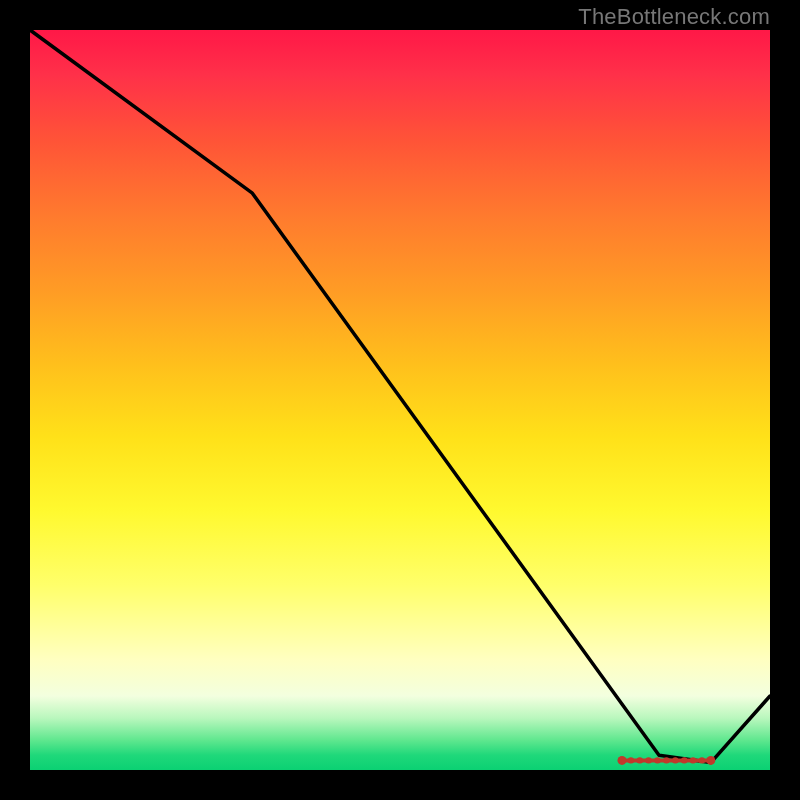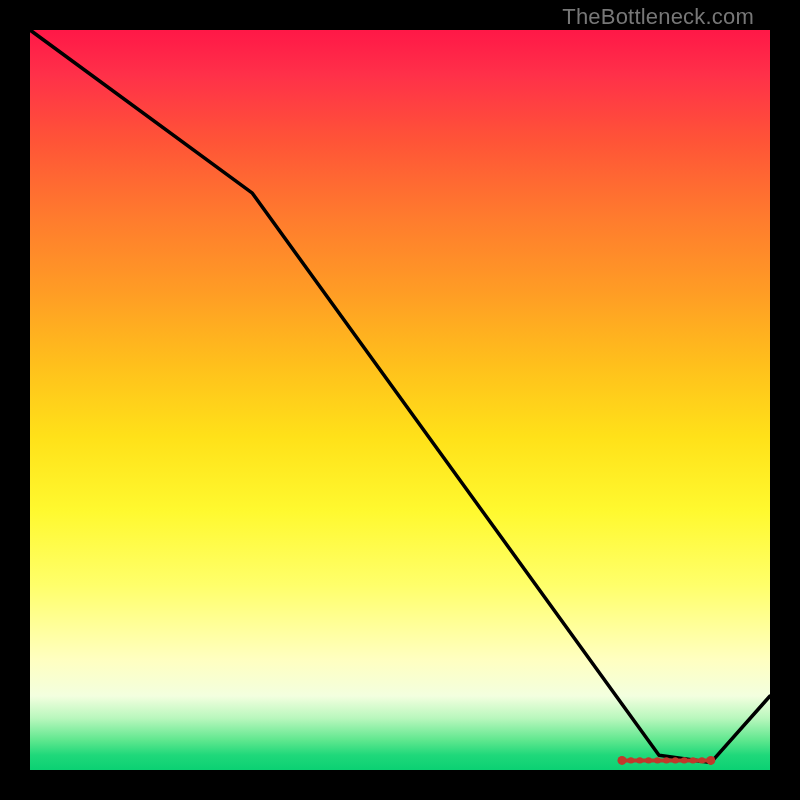--- a/index.html
+++ b/index.html
@@ -38,21 +38,21 @@
         #f3ffdf 90%,
         #b9f7bd 93%,
         #5ee78e 96%,
         #1fd87a 98%,
         #0bd173 100%
       );
   }
   .watermark {
     position: absolute;
     top: 4px;
-    right: 46px;
+    right: 30px;
     color: #777;
     font-size: 22px;
     font-weight: 500;
     letter-spacing: 0.2px;
   }
   svg.overlay {
     position: absolute;
     left: 30px;
     top: 30px;
     width: 740px;

